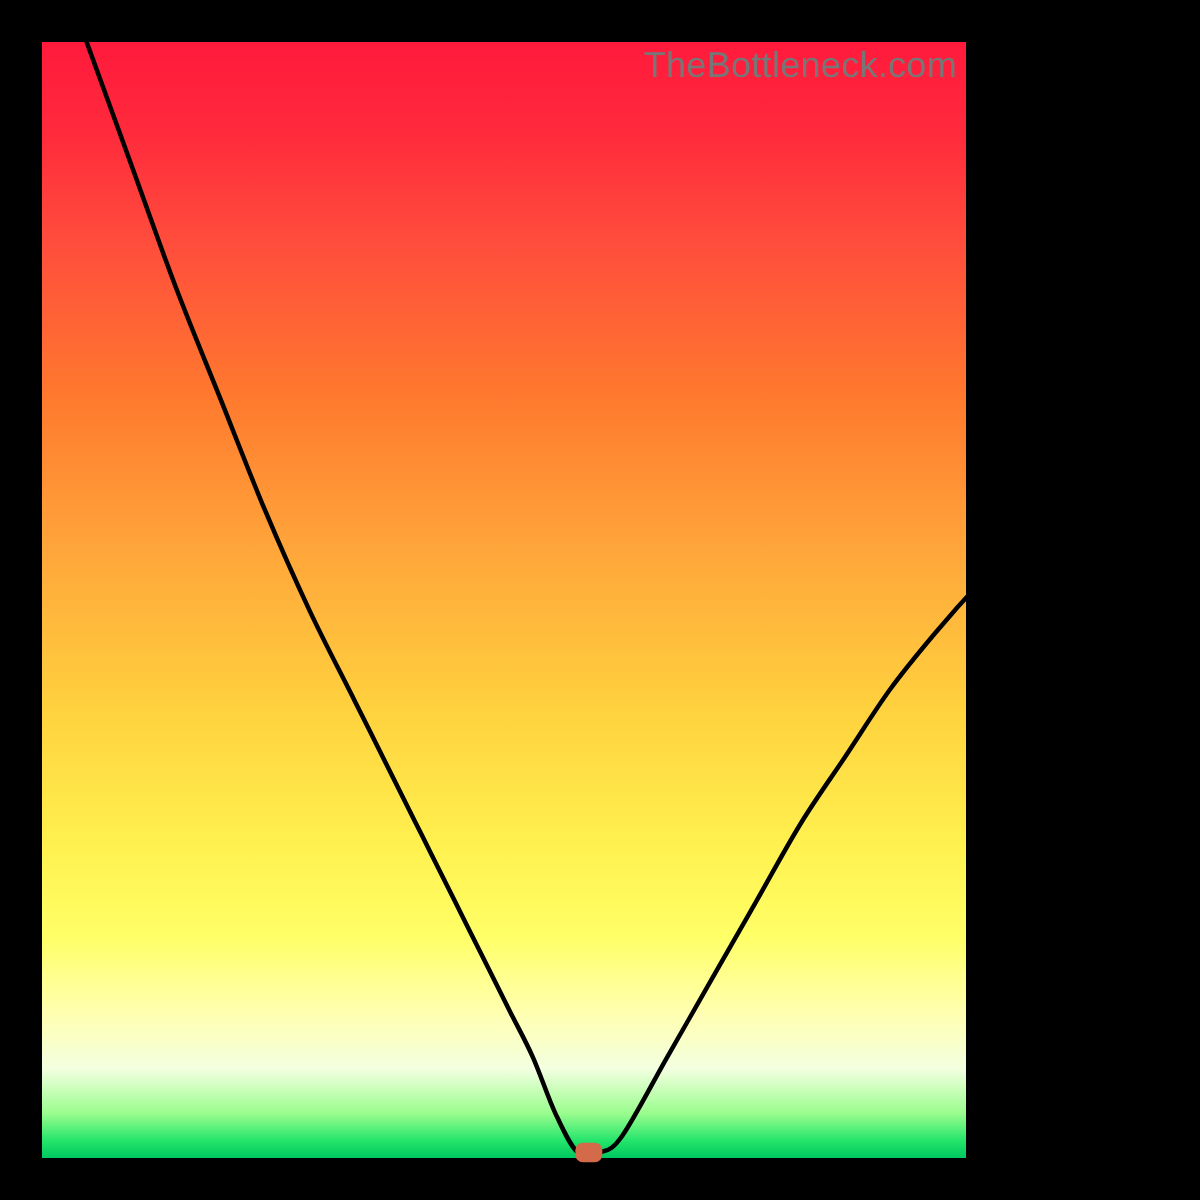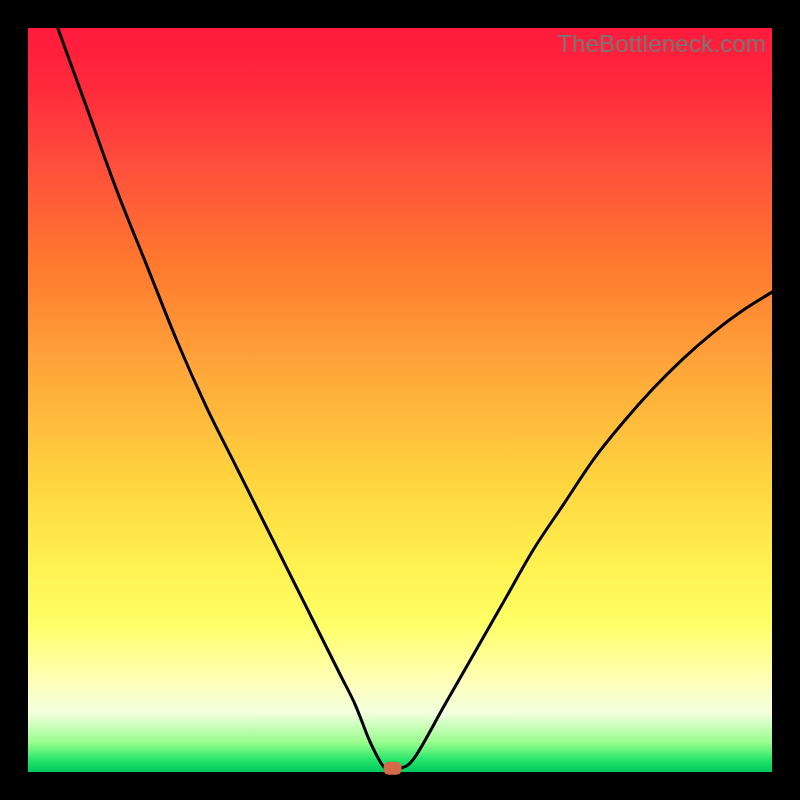--- a/index.html
+++ b/index.html
@@ -16,21 +16,21 @@
     top: 0;
     left: 0;
     width: 800px;
     height: 800px;
     background: #000;
   }
   .plot {
     position: absolute;
     top: 28px;
     left: 28px;
-    width: 744px;
+    width: 616px;
     height: 744px;
     background: linear-gradient(
       to bottom,
       #ff1a3c 0%,
       #ff2a3c 8%,
       #ff4d3c 18%,
       #ff7a2e 32%,
       #ffa43a 45%,
       #ffd23e 60%,
       #fff14f 72%,

